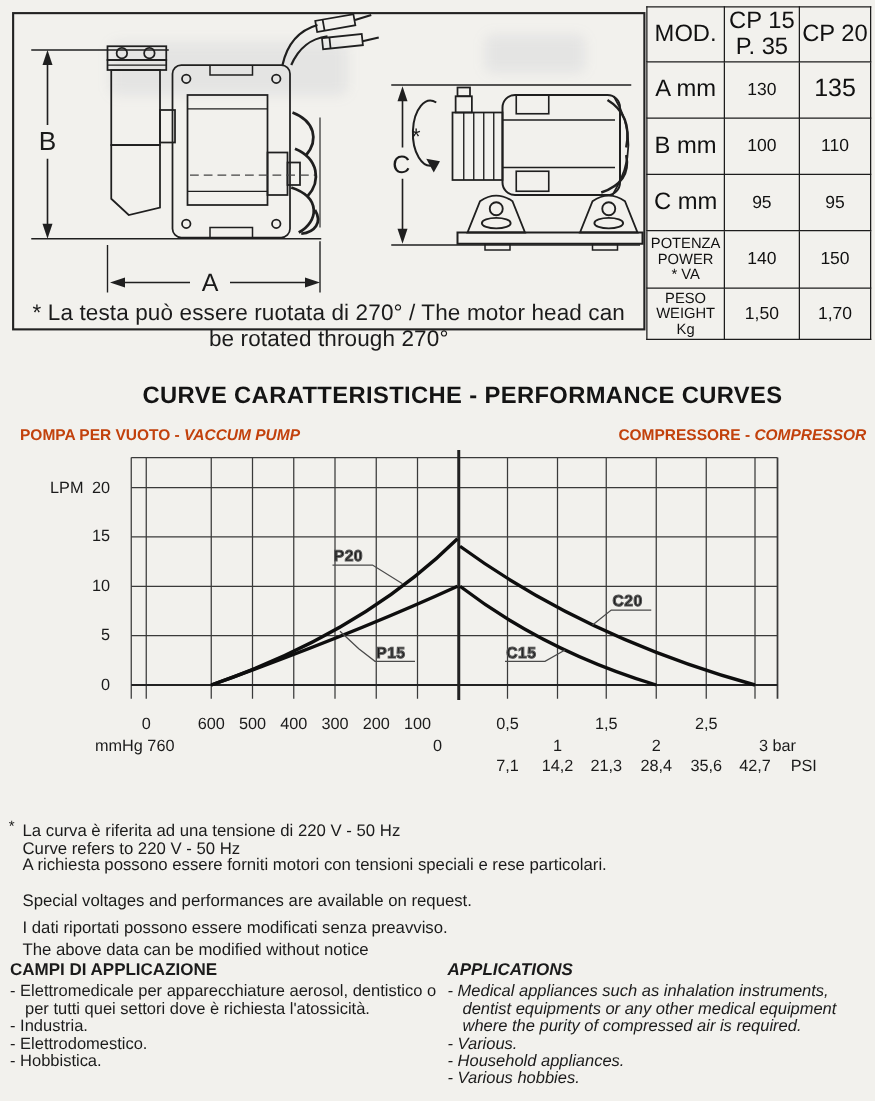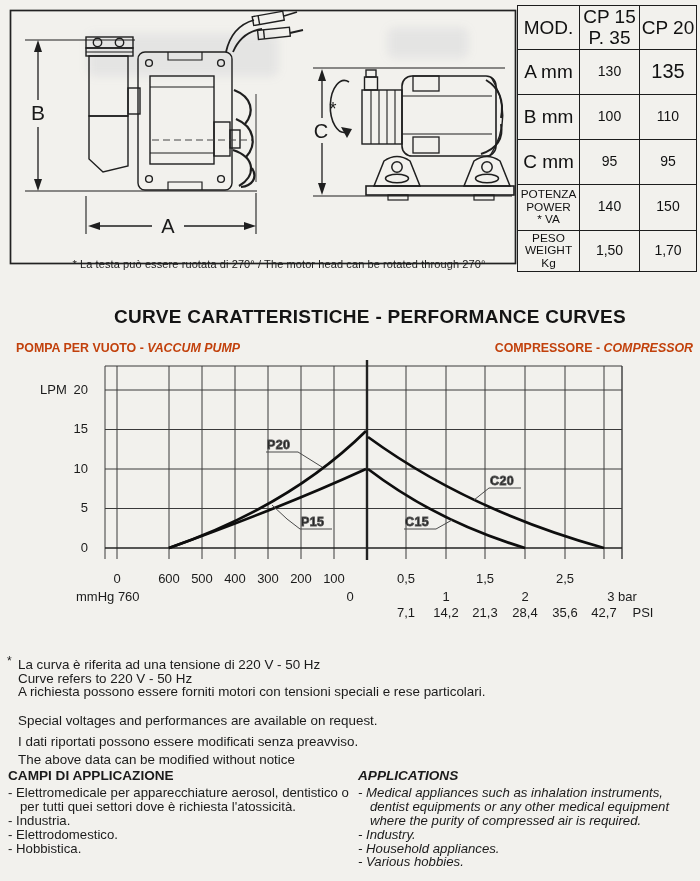--- a/index.html
+++ b/index.html
@@ -5,22 +5,22 @@
   html,body{margin:0;padding:0;}
   .page{
     position:relative;width:700px;height:881px;overflow:hidden;
     background:#f2f1ed;
     font-family:"Liberation Sans", sans-serif;
     color:#1b1b1b;
   }
   
   .drawings{position:absolute;left:0;top:0;}
   .draw-caption{
-    position:absolute;left:30px;top:240px;width:498px;
-    font-size:11px;text-align:center;color:#1b1b1b;letter-spacing:.1px;margin-top:18px;
+    position:absolute;left:14px;top:240px;width:498px;
+    font-size:18px;text-align:center;color:#1b1b1b;letter-spacing:.1px;
   }
   .ghost{position:absolute;background:rgba(110,120,150,.10);filter:blur(5px);border-radius:6px;}
   table.spec{
     position:absolute;left:517px;top:5px;width:179px;height:263px;
     border-collapse:collapse;table-layout:fixed;
   }
   table.spec td{
     border:1.8px solid #1d1d1d;text-align:center;vertical-align:middle;
     font-size:19px;color:#111;padding:0;line-height:1.12;
   }
@@ -343,19 +343,19 @@
       <li>Elettromedicale per apparecchiature aerosol, dentistico o per tutti quei settori dove è richiesta l'atossicità.</li>
       <li>Industria.</li>
       <li>Elettrodomestico.</li>
       <li>Hobbistica.</li>
     </ul>
   </div>
   <div class="apps-col right">
     <p class="apps-title">APPLICATIONS</p>
     <ul>
       <li>Medical appliances such as inhalation instruments, dentist equipments or any other medical equipment where the purity of compressed air is required.</li>
-      <li>Industry.</li>
+      <li>Various.</li>
       <li>Household appliances.</li>
       <li>Various hobbies.</li>
     </ul>
   </div>
 
 </div>
 
 </body></html>

